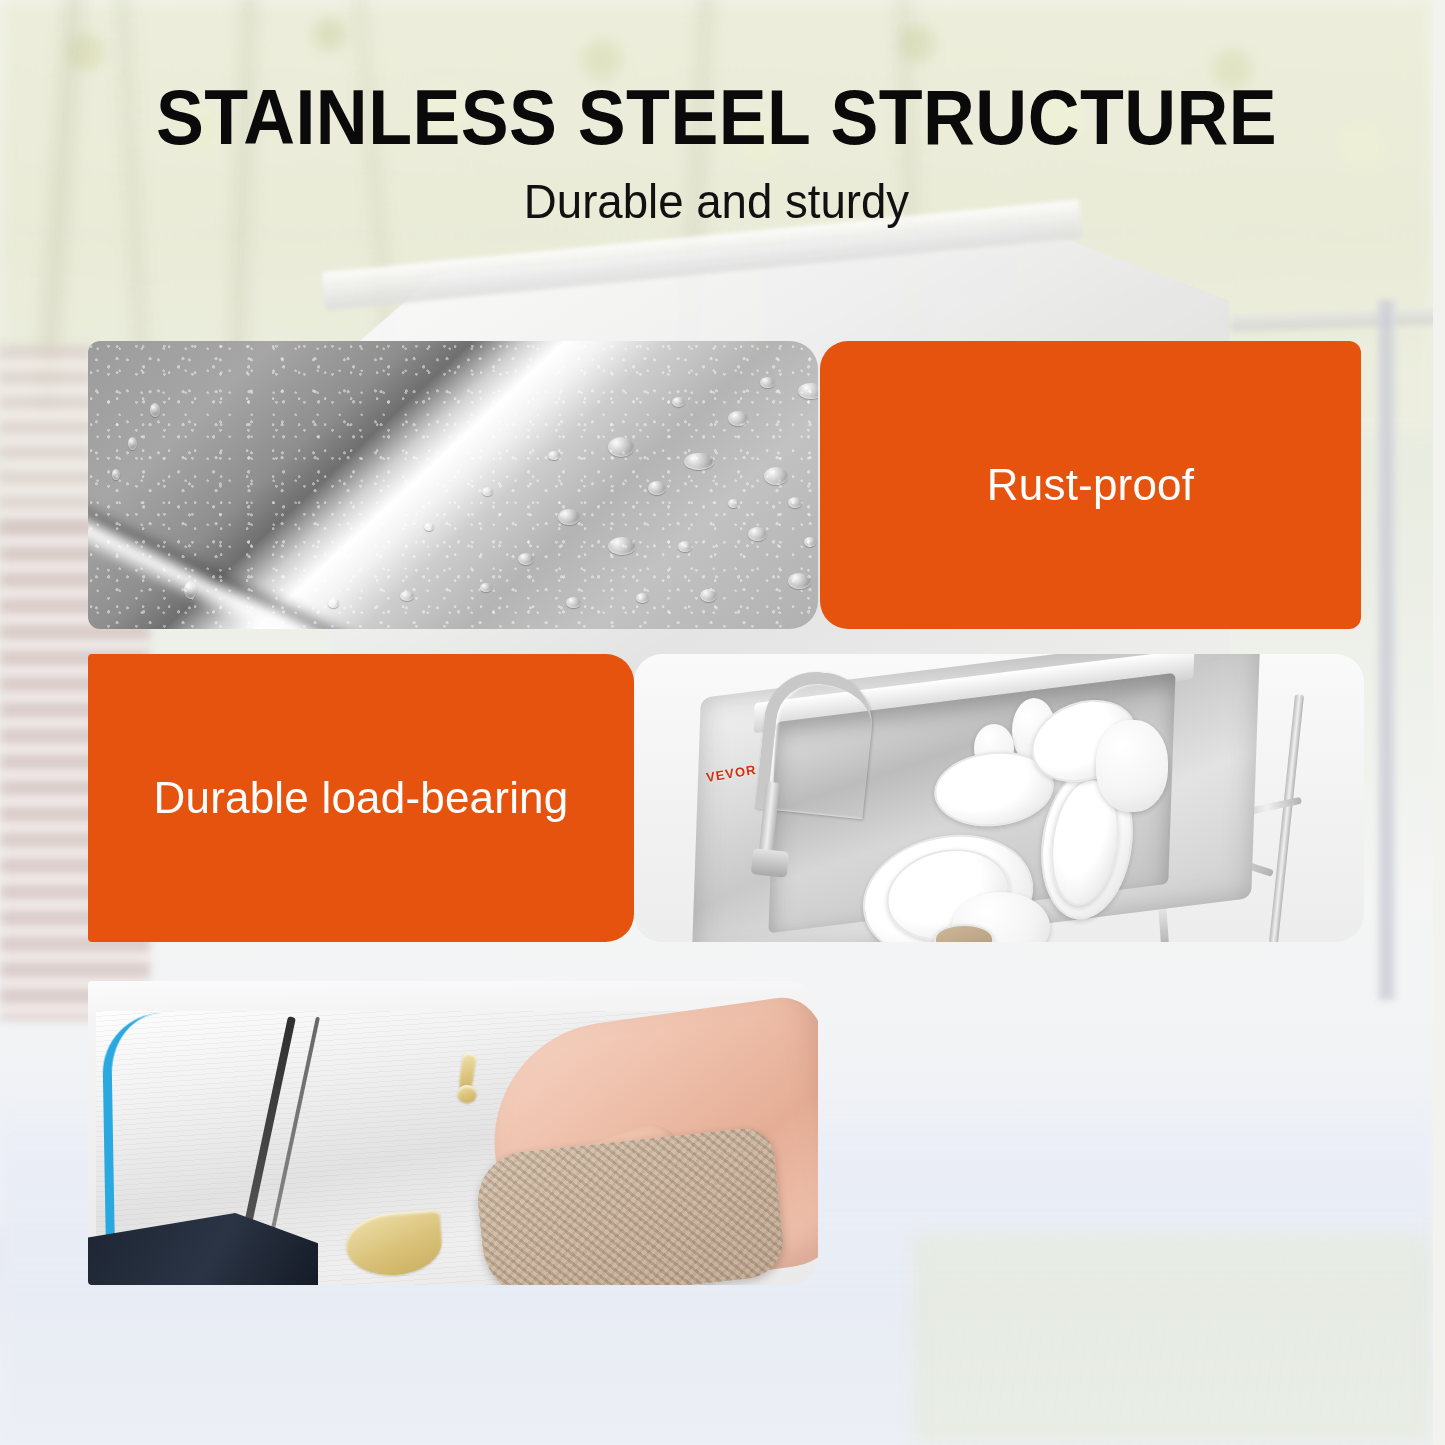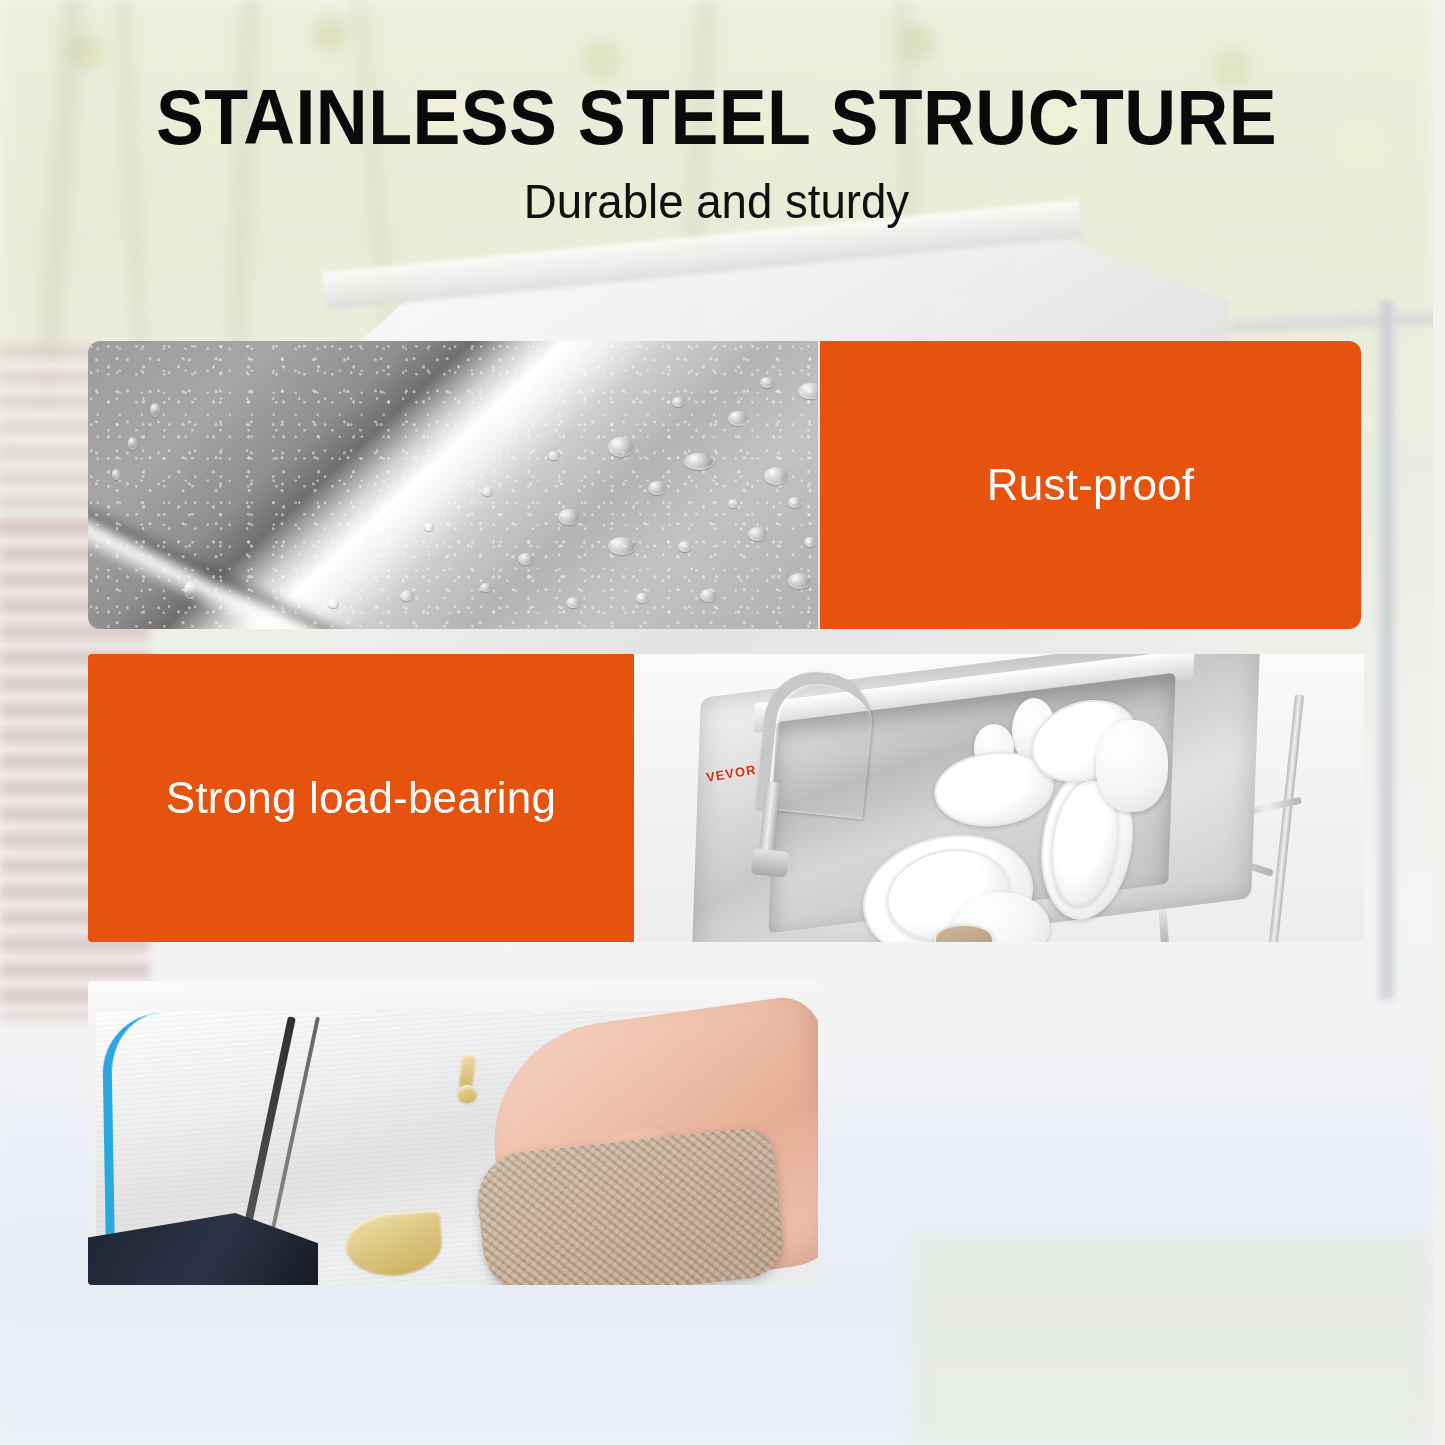--- a/index.html
+++ b/index.html
@@ -121,21 +121,21 @@
     font-family:"Liberation Sans","DejaVu Sans",sans-serif;
     font-weight:400;
     font-size:48px;
     color:#111;
     line-height:1;
     transform:scaleX(.95);
     transform-origin:center;
   }
 
   
-  .panel{position:absolute;overflow:hidden;}
+  .panel{position:absolute;overflow:hidden;border-radius:28px;}
   .orange{
     background:#e5530f;
     display:flex;align-items:center;
   }
   .orange .label{
     width:100%;text-align:center;
     color:#fdfdfd;
     font-size:44px;
     font-weight:400;
     letter-spacing:.2px;
@@ -369,21 +369,21 @@
       <div class="drop" style="left:700px;top:156px;width:14px;height:11px;"></div>
       <div class="drop" style="left:716px;top:196px;width:12px;height:10px;"></div>
       <div class="drop" style="left:640px;top:158px;width:11px;height:9px;"></div>
     </div>
   </div>
   <div class="panel orange r1-orange">
     <div class="label">Rust-proof</div>
   </div>
 
   <div class="panel orange r2-orange">
-    <div class="label">Strong load-bearing</div>
+    <div class="label">Durable load-bearing</div>
   </div>
   <div class="panel r2-photo">
     <div class="ph2-bg"></div>
 
     <div class="leg" style="left:648px;top:40px;width:9px;height:250px;transform:rotate(6deg);"></div>
     <div class="leg" style="left:598px;top:150px;width:70px;height:7px;transform:rotate(-12deg);"></div>
     <div class="leg" style="left:512px;top:196px;width:130px;height:7px;transform:rotate(18deg);"></div>
     <div class="leg-d" style="left:524px;top:206px;width:8px;height:84px;transform:rotate(-4deg);"></div>
     <div class="leg-d" style="left:150px;top:214px;width:9px;height:80px;transform:rotate(7deg);"></div>
     <div class="leg-d" style="left:96px;top:180px;width:8px;height:112px;transform:rotate(4deg);"></div>

